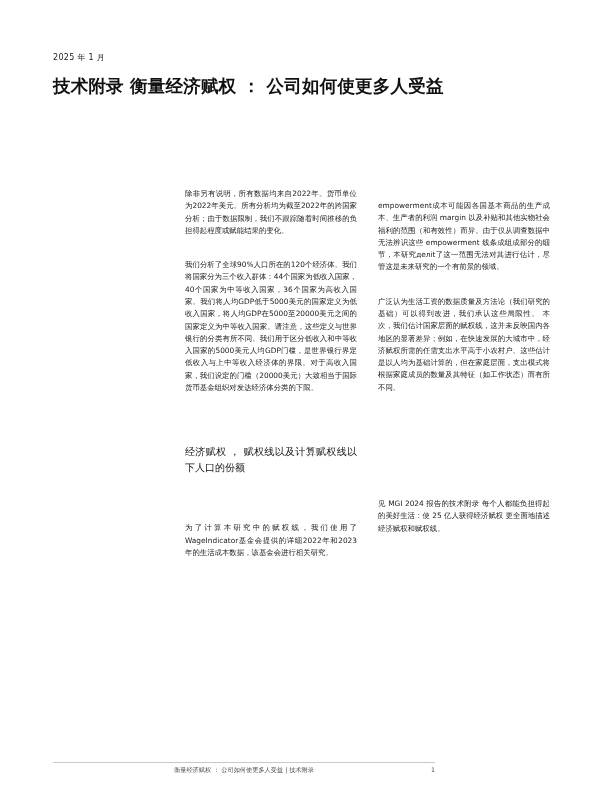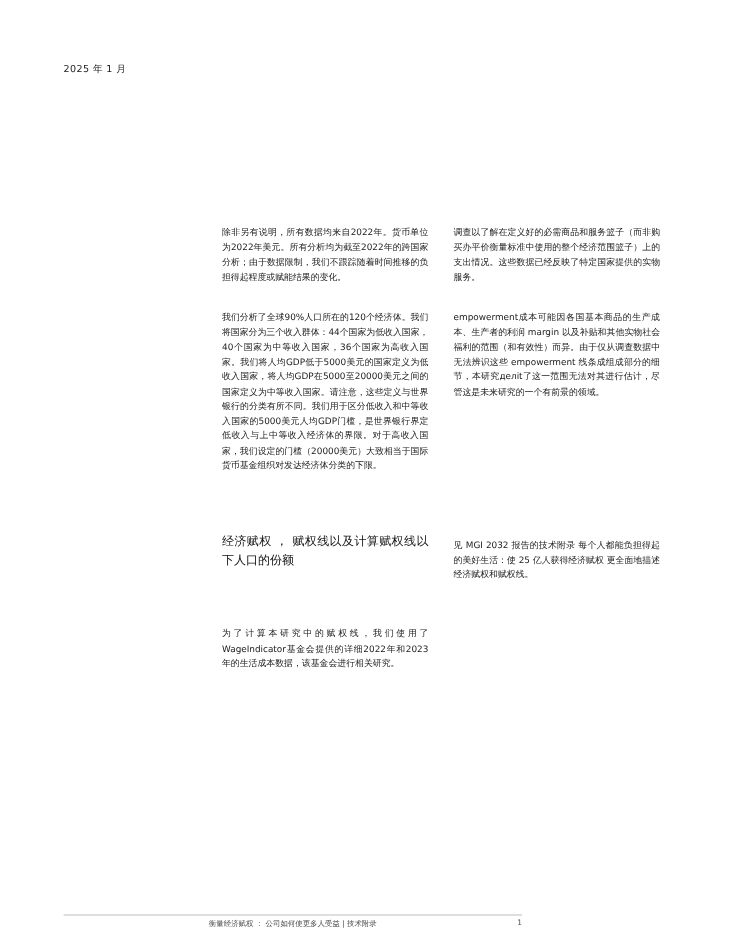--- a/index.html
+++ b/index.html
@@ -108,42 +108,43 @@
     color: #4a4a4a;
   }
 </style>
 </head>
 <body>
 
 <div class="page">
 
   <div class="date-line">2025 年 1 月</div>
 
+  <h1 class="title">技术附录 衡量经济赋权 ： 公司如何使更多人受益</h1>
 
   <div class="columns">
 
     <div class="col col-left">
       <p class="para">除非另有说明，所有数据均来自2022年。货币单位为2022年美元。所有分析均为截至2022年的跨国家分析；由于数据限制，我们不跟踪随着时间推移的负担得起程度或赋能结果的变化。</p>
       <div class="spacer-sm"></div>
       <p class="para">我们分析了全球90%人口所在的120个经济体。我们将国家分为三个收入群体：44个国家为低收入国家，40个国家为中等收入国家，36个国家为高收入国家。我们将人均GDP低于5000美元的国家定义为低收入国家，将人均GDP在5000至20000美元之间的国家定义为中等收入国家。请注意，这些定义与世界银行的分类有所不同。我们用于区分低收入和中等收入国家的5000美元人均GDP门槛，是世界银行界定低收入与上中等收入经济体的界限。对于高收入国家，我们设定的门槛（20000美元）大致相当于国际货币基金组织对发达经济体分类的下限。</p>
       <div class="spacer-md"></div>
       <h2 class="sub-head">经济赋权 ， 赋权线以及计算赋权线以下人口的份额</h2>
       <div class="spacer-sm"></div>
       <div class="spacer-md"></div>
       <p class="para">为了计算本研究中的赋权线，我们使用了WageIndicator基金会提供的详细2022年和2023年的生活成本数据，该基金会进行相关研究。</p>
     </div>
 
     <div class="col col-right">
-      <p class="para">调查以了解在定义好的必需商品和服务篮子（而非购买办平价衡量标准中使用的整个经济范围篮子）上的支出情况。这些数据已经反映了特定国家提供的实物服务。</p>
       <div class="spacer-sm"></div>
       <p class="para">empowerment成本可能因各国基本商品的生产成本、生产者的利润 margin 以及补贴和其他实物社会福利的范围（和有效性）而异。由于仅从调查数据中无法辨识这些 empowerment 线条成组成部分的细节，本研究делit了这一范围无法对其进行估计，尽管这是未来研究的一个有前景的领域。</p>
       <div class="spacer-sm"></div>
+      <p class="para">广泛认为生活工资的数据质量及方法论（我们研究的基础）可以得到改进，我们承认这些局限性。 本次，我们估计国家层面的赋权线，这并未反映国内各地区的显著差异；例如，在快速发展的大城市中，经济赋权所需的任需支出水平高于小农村户。这些估计是以人均为基础计算的，但在家庭层面，支出模式将根据家庭成员的数量及其特征（如工作状态）而有所不同。</p>
       <div class="spacer-xl"></div>
       <div class="spacer-lg"></div>
-      <p class="para">见 MGI 2032 报告的技术附录 每个人都能负担得起的美好生活：使 25 亿人获得经济赋权 更全面地描述经济赋权和赋权线。</p>
+      <p class="para">见 MGI 2024 报告的技术附录 每个人都能负担得起的美好生活：使 25 亿人获得经济赋权 更全面地描述经济赋权和赋权线。</p>
     </div>
 
   </div>
 
   <div class="footer">
     <div class="footer-rule"></div>
     <div class="footer-text">衡量经济赋权 ： 公司如何使更多人受益 | 技术附录</div>
     <div class="footer-page">1</div>
   </div>
 

